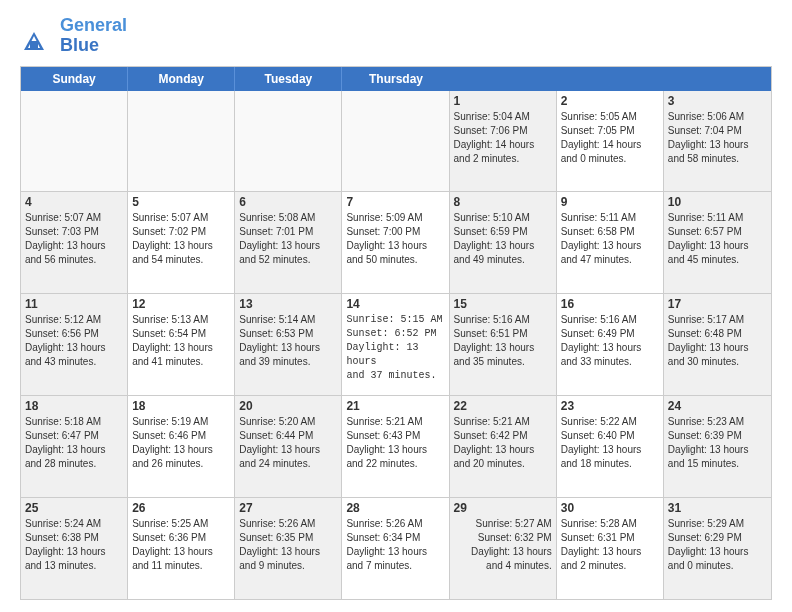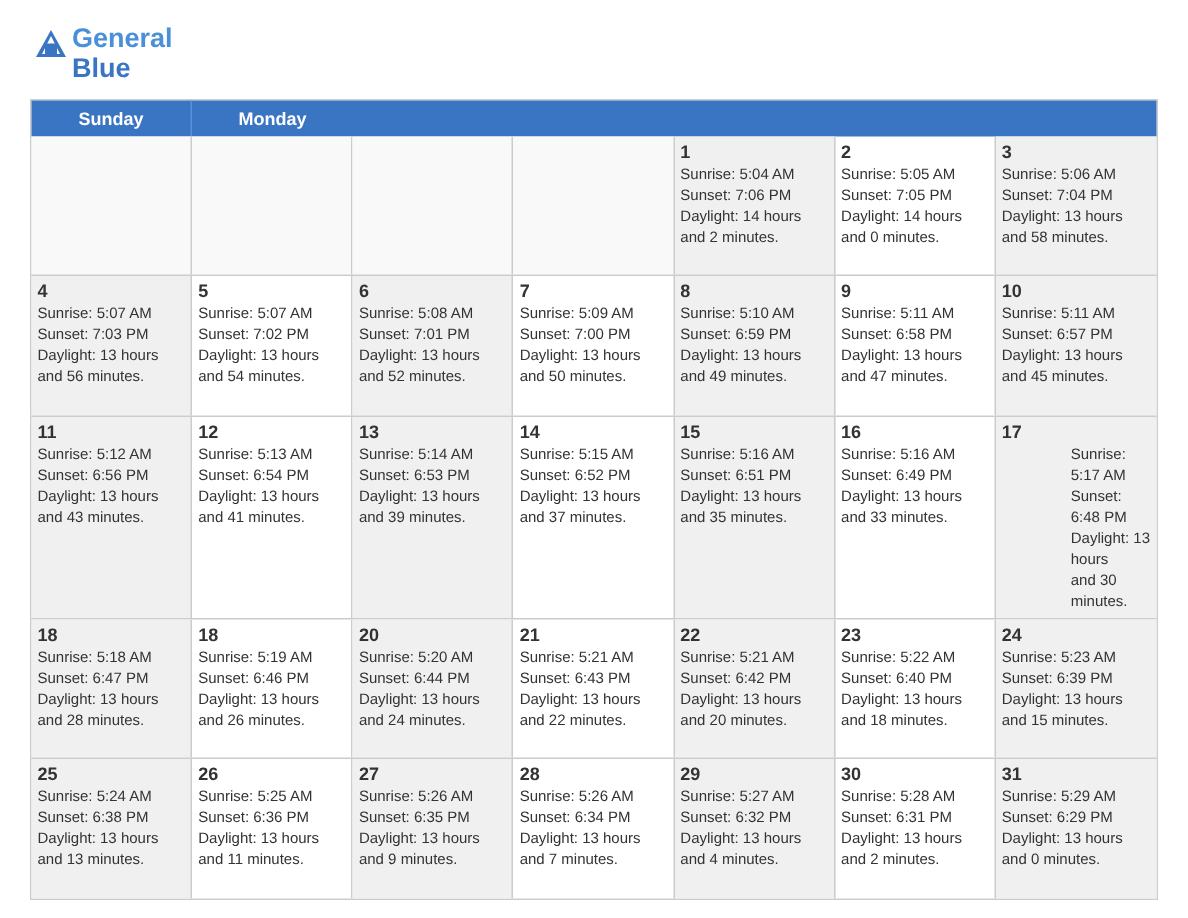--- a/index.html
+++ b/index.html
@@ -18,22 +18,22 @@
       flex-direction: column;
     }
     .header {
       display: flex;
       justify-content: space-between;
       align-items: flex-start;
       margin-bottom: 10px;
     }
     .logo {
       display: flex;
-      align-items: flex-start;
-      gap: 0;
+      align-items: flex-end;
+      gap: 12px;
     }
     .logo-text {
       font-size: 18px;
       font-weight: bold;
       color: #333;
       line-height: 1.1;
     }
     .logo-text span {
       color: #4a90d9;
     }
@@ -130,20 +130,22 @@
     <div class="title-block">
       <div class="cal-title"></div>
       <div class="cal-subtitle"></div>
     </div>
   </div>
 
   <div class="calendar">
     <div class="cal-header-row">
     <div class="cal-header-cell">Sunday</div>
         <div class="cal-header-cell">Monday</div>
+        <div class="cal-header-cell">Tuesday</div>
+        <div class="cal-header-cell">Thursday</div>
       </div>
     <div class="cal-body">
     <div class="cal-row">
           <div class="cal-cell empty"></div>
           <div class="cal-cell empty"></div>
           <div class="cal-cell empty"></div>
           <div class="cal-cell empty"></div>
           <div class="cal-cell shaded">
             <span class="day-num">1</span>
             <div class="day-info" style="white-space: pre-line;">Sunrise: 5:04 AM
@@ -234,42 +236,42 @@
           </div>
           <div class="cal-cell shaded">
             <span class="day-num">13</span>
             <div class="day-info" style="white-space: pre-line;">Sunrise: 5:14 AM
 Sunset: 6:53 PM
 Daylight: 13 hours
 and 39 minutes.</div>
           </div>
           <div class="cal-cell">
             <span class="day-num">14</span>
-            <div class="day-info" style="white-space: pre-line;">Sunrise: 5:15 AM
+            <div class="day-info" style="white-space: pre-line; font-family: Liberation Mono, monospace;">Sunrise: 5:15 AM
 Sunset: 6:52 PM
 Daylight: 13 hours
 and 37 minutes.</div>
           </div>
           <div class="cal-cell shaded">
             <span class="day-num">15</span>
             <div class="day-info" style="white-space: pre-line;">Sunrise: 5:16 AM
 Sunset: 6:51 PM
 Daylight: 13 hours
 and 35 minutes.</div>
           </div>
           <div class="cal-cell">
             <span class="day-num">16</span>
             <div class="day-info" style="white-space: pre-line;">Sunrise: 5:16 AM
 Sunset: 6:49 PM
 Daylight: 13 hours
 and 33 minutes.</div>
           </div>
           <div class="cal-cell shaded">
             <span class="day-num">17</span>
-            <div class="day-info" style="white-space: pre-line; margin-left: 46px;">Sunrise: 5:17 AM
+            <div class="day-info" style="white-space: pre-line;">Sunrise: 5:17 AM
 Sunset: 6:48 PM
 Daylight: 13 hours
 and 30 minutes.</div>
           </div>
         </div>
         <div class="cal-row">
           <div class="cal-cell shaded">
             <span class="day-num">18</span>
             <div class="day-info" style="white-space: pre-line;">Sunrise: 5:18 AM
 Sunset: 6:47 PM
@@ -343,21 +345,21 @@
           </div>
           <div class="cal-cell">
             <span class="day-num">28</span>
             <div class="day-info" style="white-space: pre-line;">Sunrise: 5:26 AM
 Sunset: 6:34 PM
 Daylight: 13 hours
 and 7 minutes.</div>
           </div>
           <div class="cal-cell shaded">
             <span class="day-num">29</span>
-            <div class="day-info" style="white-space: pre-line;">Sunrise: 5:27 AM
+            <div class="day-info" style="white-space: pre-line; text-align: right;">Sunrise: 5:27 AM
 Sunset: 6:32 PM
 Daylight: 13 hours
 and 4 minutes.</div>
           </div>
           <div class="cal-cell">
             <span class="day-num">30</span>
             <div class="day-info" style="white-space: pre-line;">Sunrise: 5:28 AM
 Sunset: 6:31 PM
 Daylight: 13 hours
 and 2 minutes.</div>

